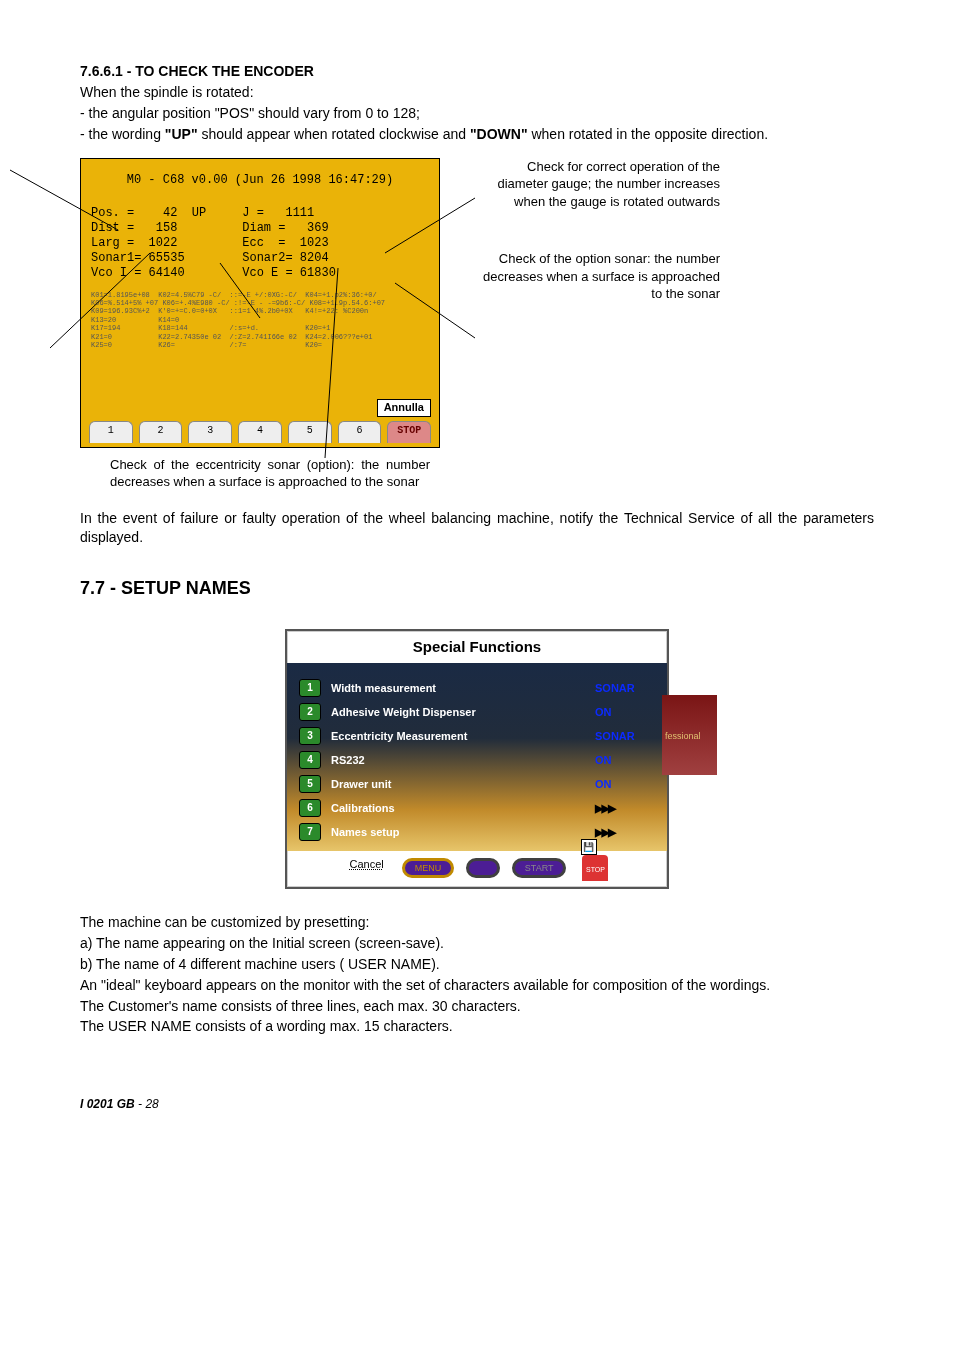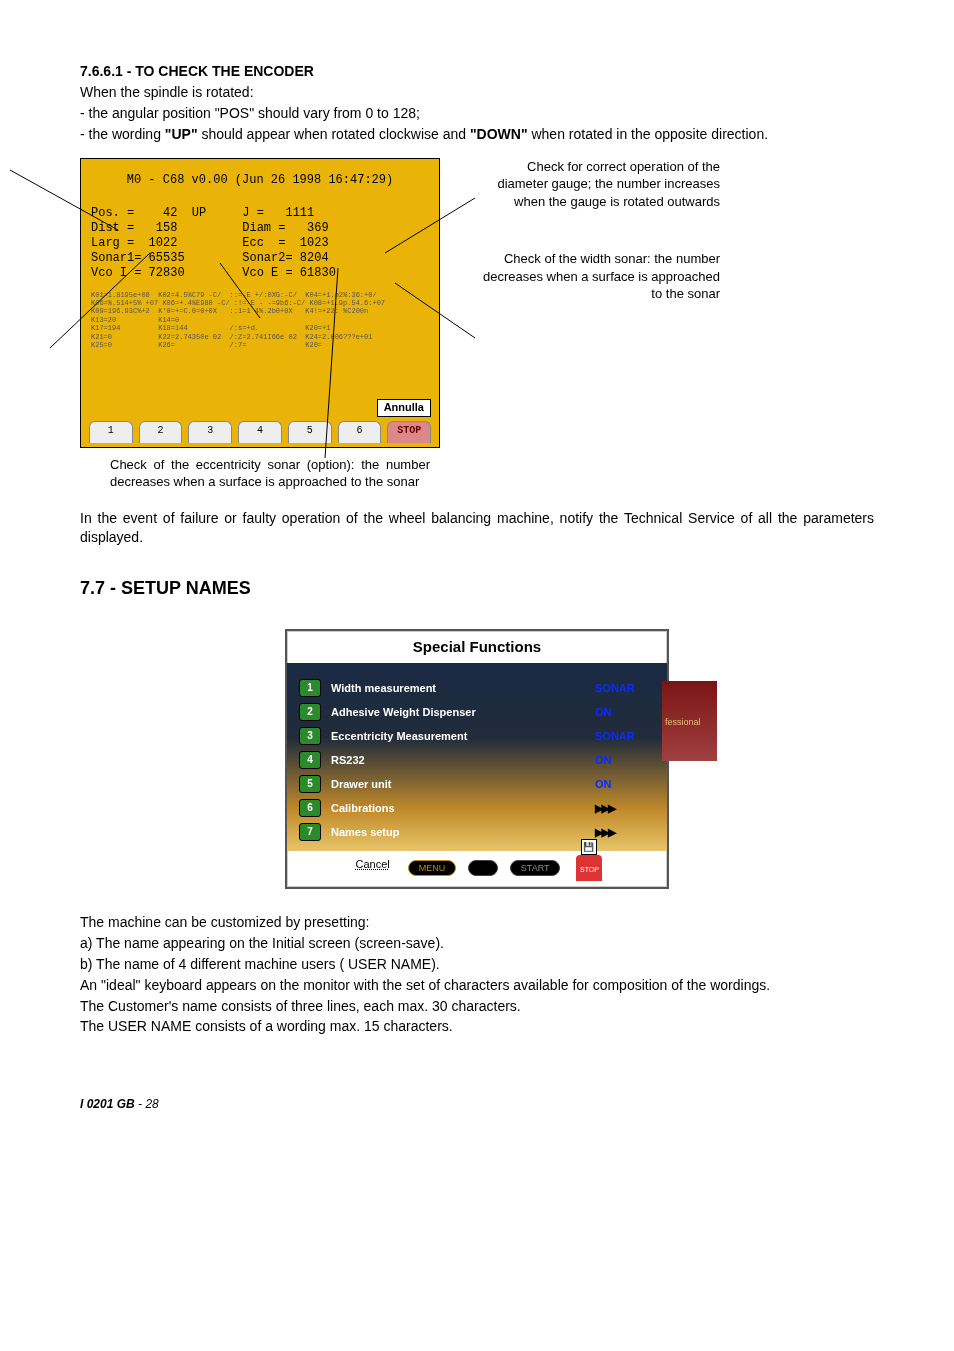--- a/index.html
+++ b/index.html
@@ -126,45 +126,45 @@
     border:1px solid #000;
     font-size:10px;
     margin-right:10px;
   }
   .sf-label { flex:1; }
   .sf-val { width:60px; font-weight:bold; color:#0b2aff; }
   .sf-arrows { color:#000; font-size:11px; letter-spacing:-2px; }
   .sf-side {
     position:absolute;
     right:-50px;
-    top:18px;
+    top:32px;
     width:55px;
     height:80px;
     background: linear-gradient(#7a1515, #a04040);
     color:#e0c070;
     font-size:9px;
     padding:35px 3px 0 3px;
     box-sizing:border-box;
   }
   .sf-footer {
     padding:4px 10px 6px 10px;
     display:flex;
     justify-content:center;
     gap:12px;
     align-items:center;
     position:relative;
   }
   .sf-cancel { font-size:11px; text-decoration: underline dotted; position:relative; top:-4px; margin-right:6px;}
   .sf-btn {
-    border:1px solid #404040;
+    border:3px solid #404040;
     border-radius:12px;
     padding:1px 10px;
     font-size:9px;
     color:#888;
-    background:#000000;
+    background:#4c1d95;
   }
   .sf-btn.menu { color:#c08a00; border-color:#c08a00; }
   .sf-btn.start { color:#888; }
   .sf-stop {
     width:26px; height:26px;
     background:#d33;
     border-radius:4px 4px 0 0;
     position:relative;
     right:-4px;
     font-size:7px;
@@ -207,21 +207,21 @@
 
 <div class="diagram-region">
 
   <div class="center-col">
     <div class="screen">
       <div class="hdr">M0 - C68  v0.00  (Jun 26 1998 16:47:29)</div>
       <div class="row">Pos. =    42  UP     J =   1111</div>
       <div class="row">Dist =   158         Diam =   369</div>
       <div class="row">Larg =  1022         Ecc  =  1023</div>
       <div class="row">Sonar1= 65535        Sonar2= 8204</div>
-      <div class="row">Vco I = 72830        Vco E = 61830</div>
+      <div class="row">Vco I = 64140        Vco E = 61830</div>
       <div class="params">K01=1.8195e+08  K02=4.5%C79 -C/  ::=-E +/:0XG:-C/  K04=+1.p2%:36:+0/
 K06=%.514+5% +07 K06=+.4%E980 -C/ :!=-E - -=9b6:-C/ K08=+1.9p.54.6:+07
 K09=196.93C%+2  K'0=+=C.0=0+0X   ::1=1 4%.2b0+0X   K4!=+22: %C200n
 K13=20          K14=0
 K17=194         K18=144          /:s=+d.           K20=+1
 K21=0           K22=2.74350e 02  /:Z=2.741I66e 02  K24=2.006???e+01
 K25=0           K26=             /:7=              K20=</div>
       <div class="annulla">Annulla</div>
       <div class="tabs">
         <div class="tab">1</div>
@@ -240,21 +240,21 @@
       <line x1="300" y1="105" x2="340" y2="160" stroke="#000" stroke-width="1"></line>
       <line x1="465" y1="95" x2="555" y2="40" stroke="#000" stroke-width="1"></line>
       <line x1="475" y1="125" x2="555" y2="180" stroke="#000" stroke-width="1"></line>
       <line x1="418" y1="110" x2="405" y2="300" stroke="#000" stroke-width="1"></line>
     </svg>
     <div class="caption">Check of the eccentricity sonar (option): the number decreases when a surface is approached to the sonar</div>
   </div>
 
   <div class="right-col">
     <div class="rlbl">Check for correct operation of the  diameter gauge; the number  increases  when the gauge is rotated outwards</div>
-    <div class="rlbl" style="margin-top:40px;">Check of the width sonar: the number decreases when a surface is          approached to the sonar</div>
+    <div class="rlbl" style="margin-top:40px;">Check of the option sonar: the number decreases when a surface is          approached to the sonar</div>
   </div>
 </div>
 
 <p class="paragraph">In the event of  failure or faulty operation of the wheel balancing machine, notify the Technical Service of all the parameters displayed.</p>
 
 <h2>7.7 - SETUP NAMES</h2>
 
 <div class="sf-wrap">
   <div class="sf-outer">
     <div class="sf-title">Special Functions</div>

